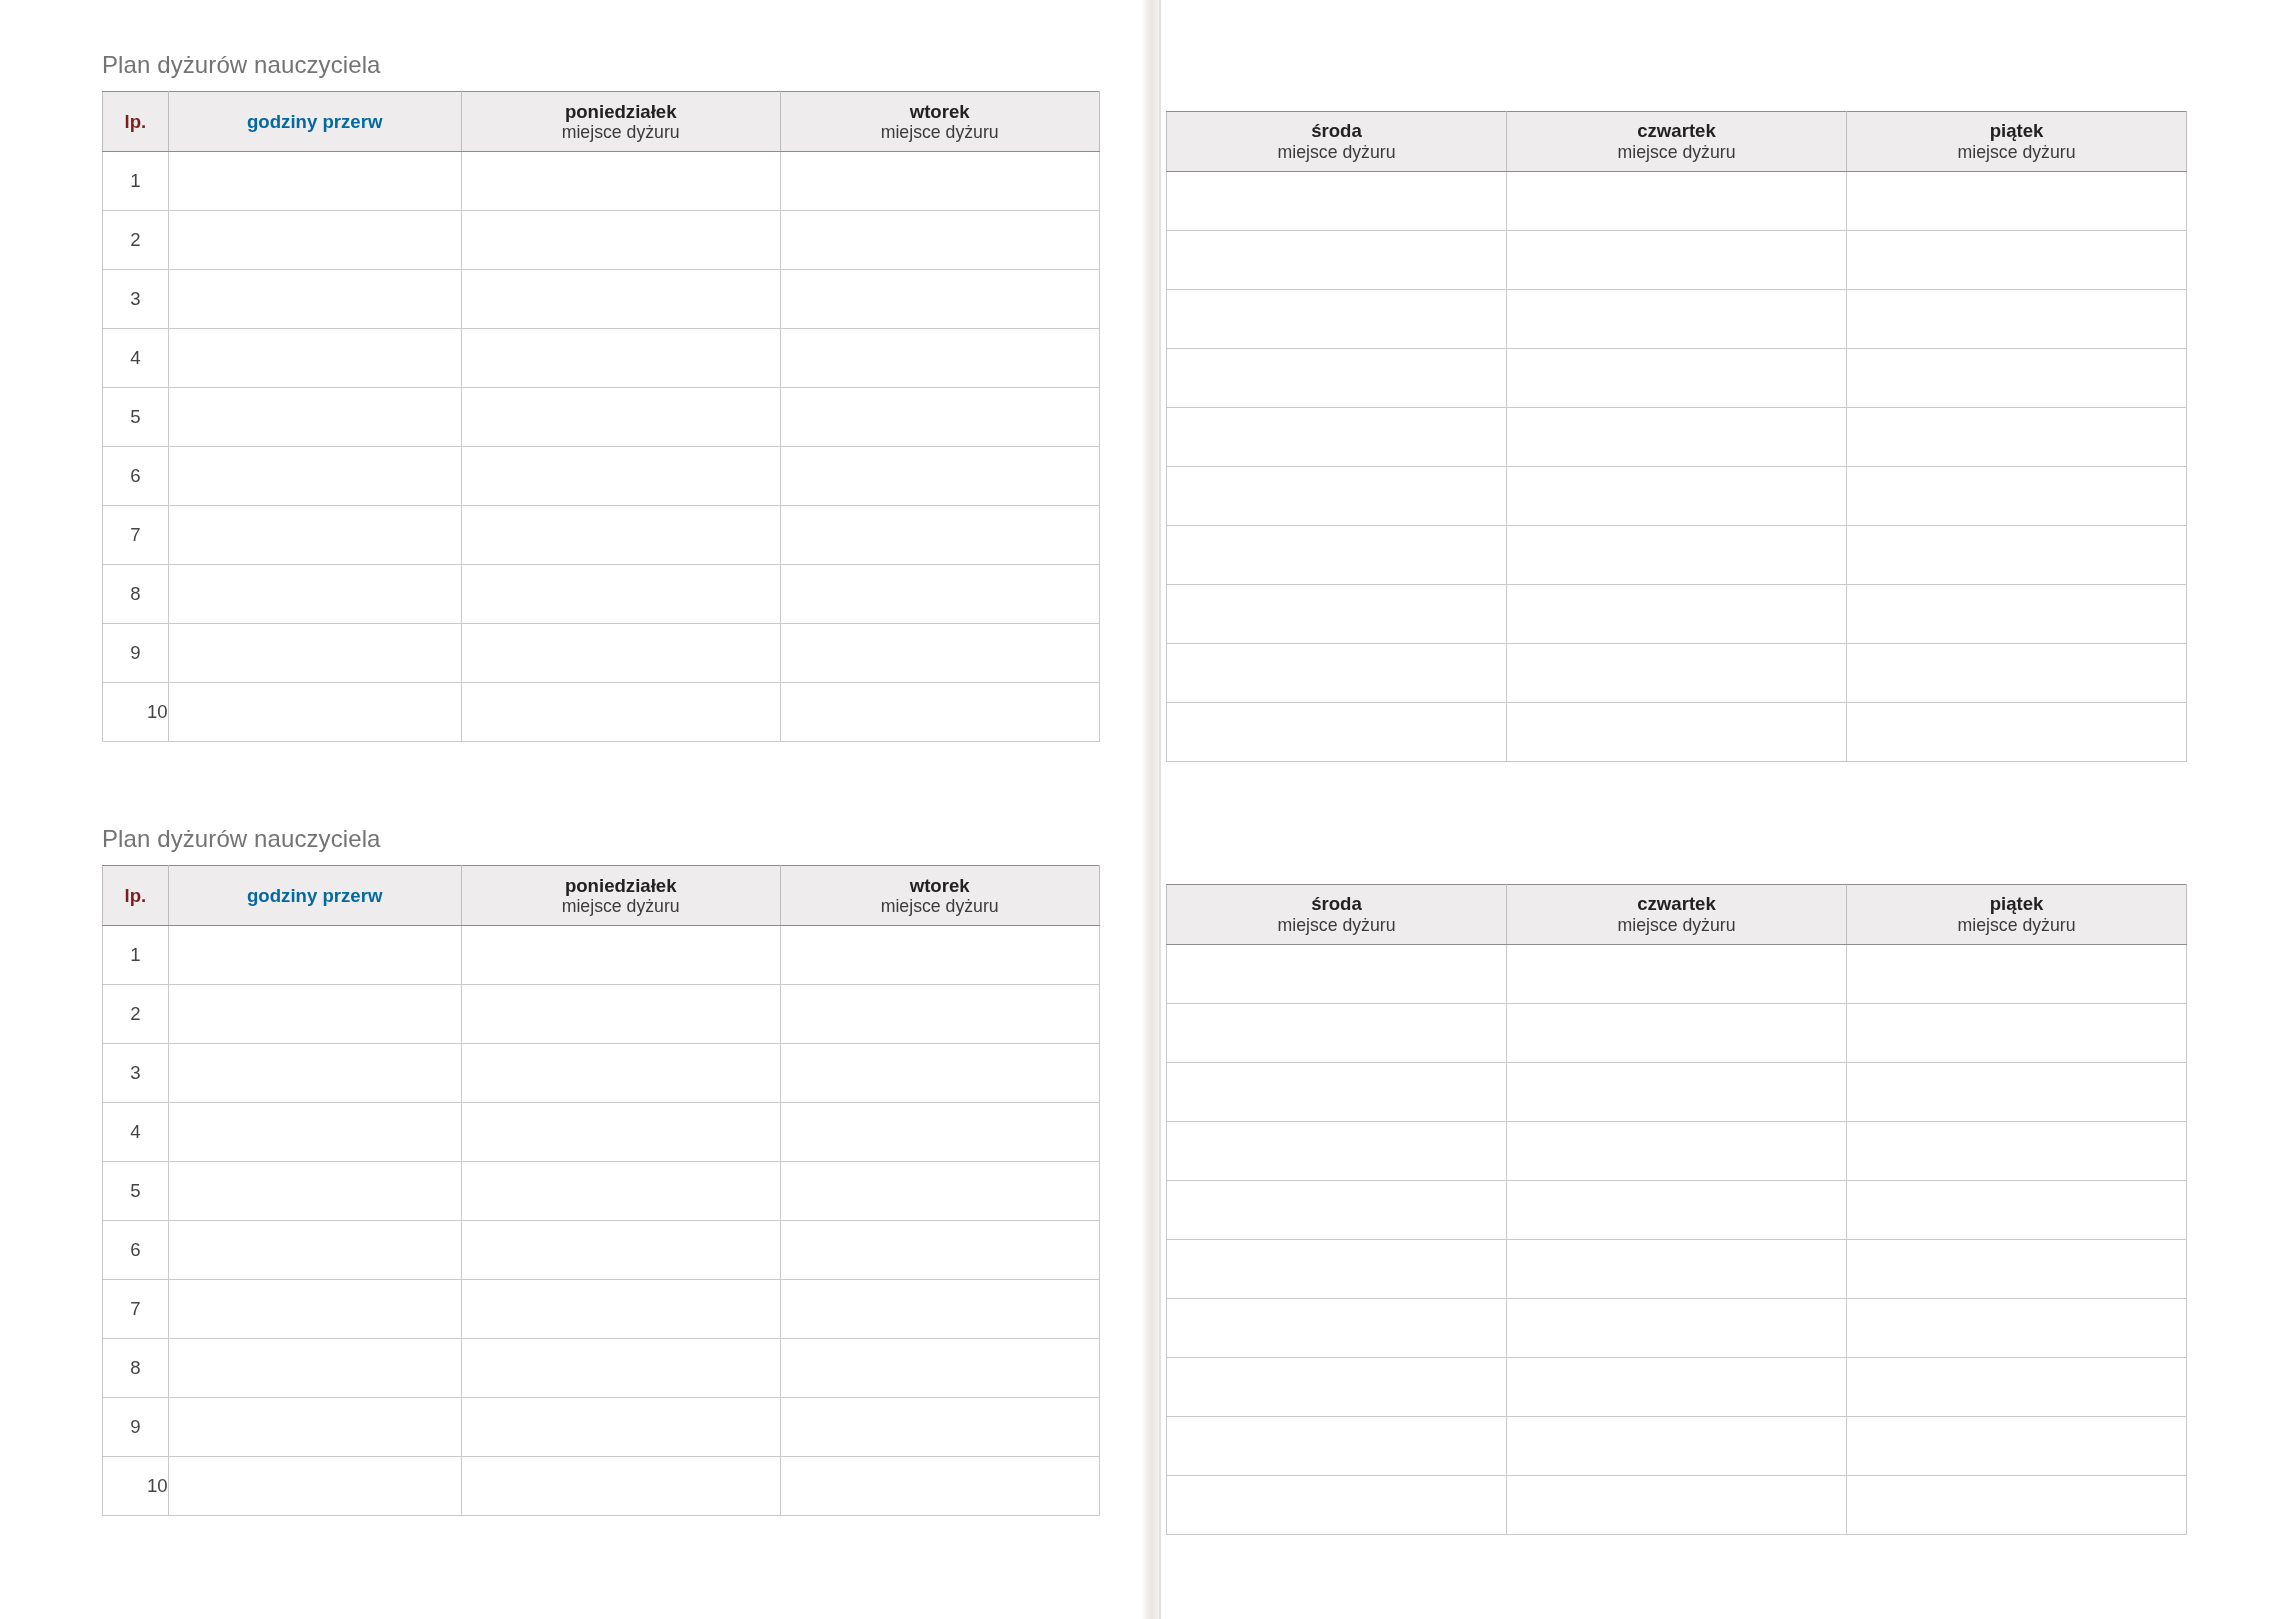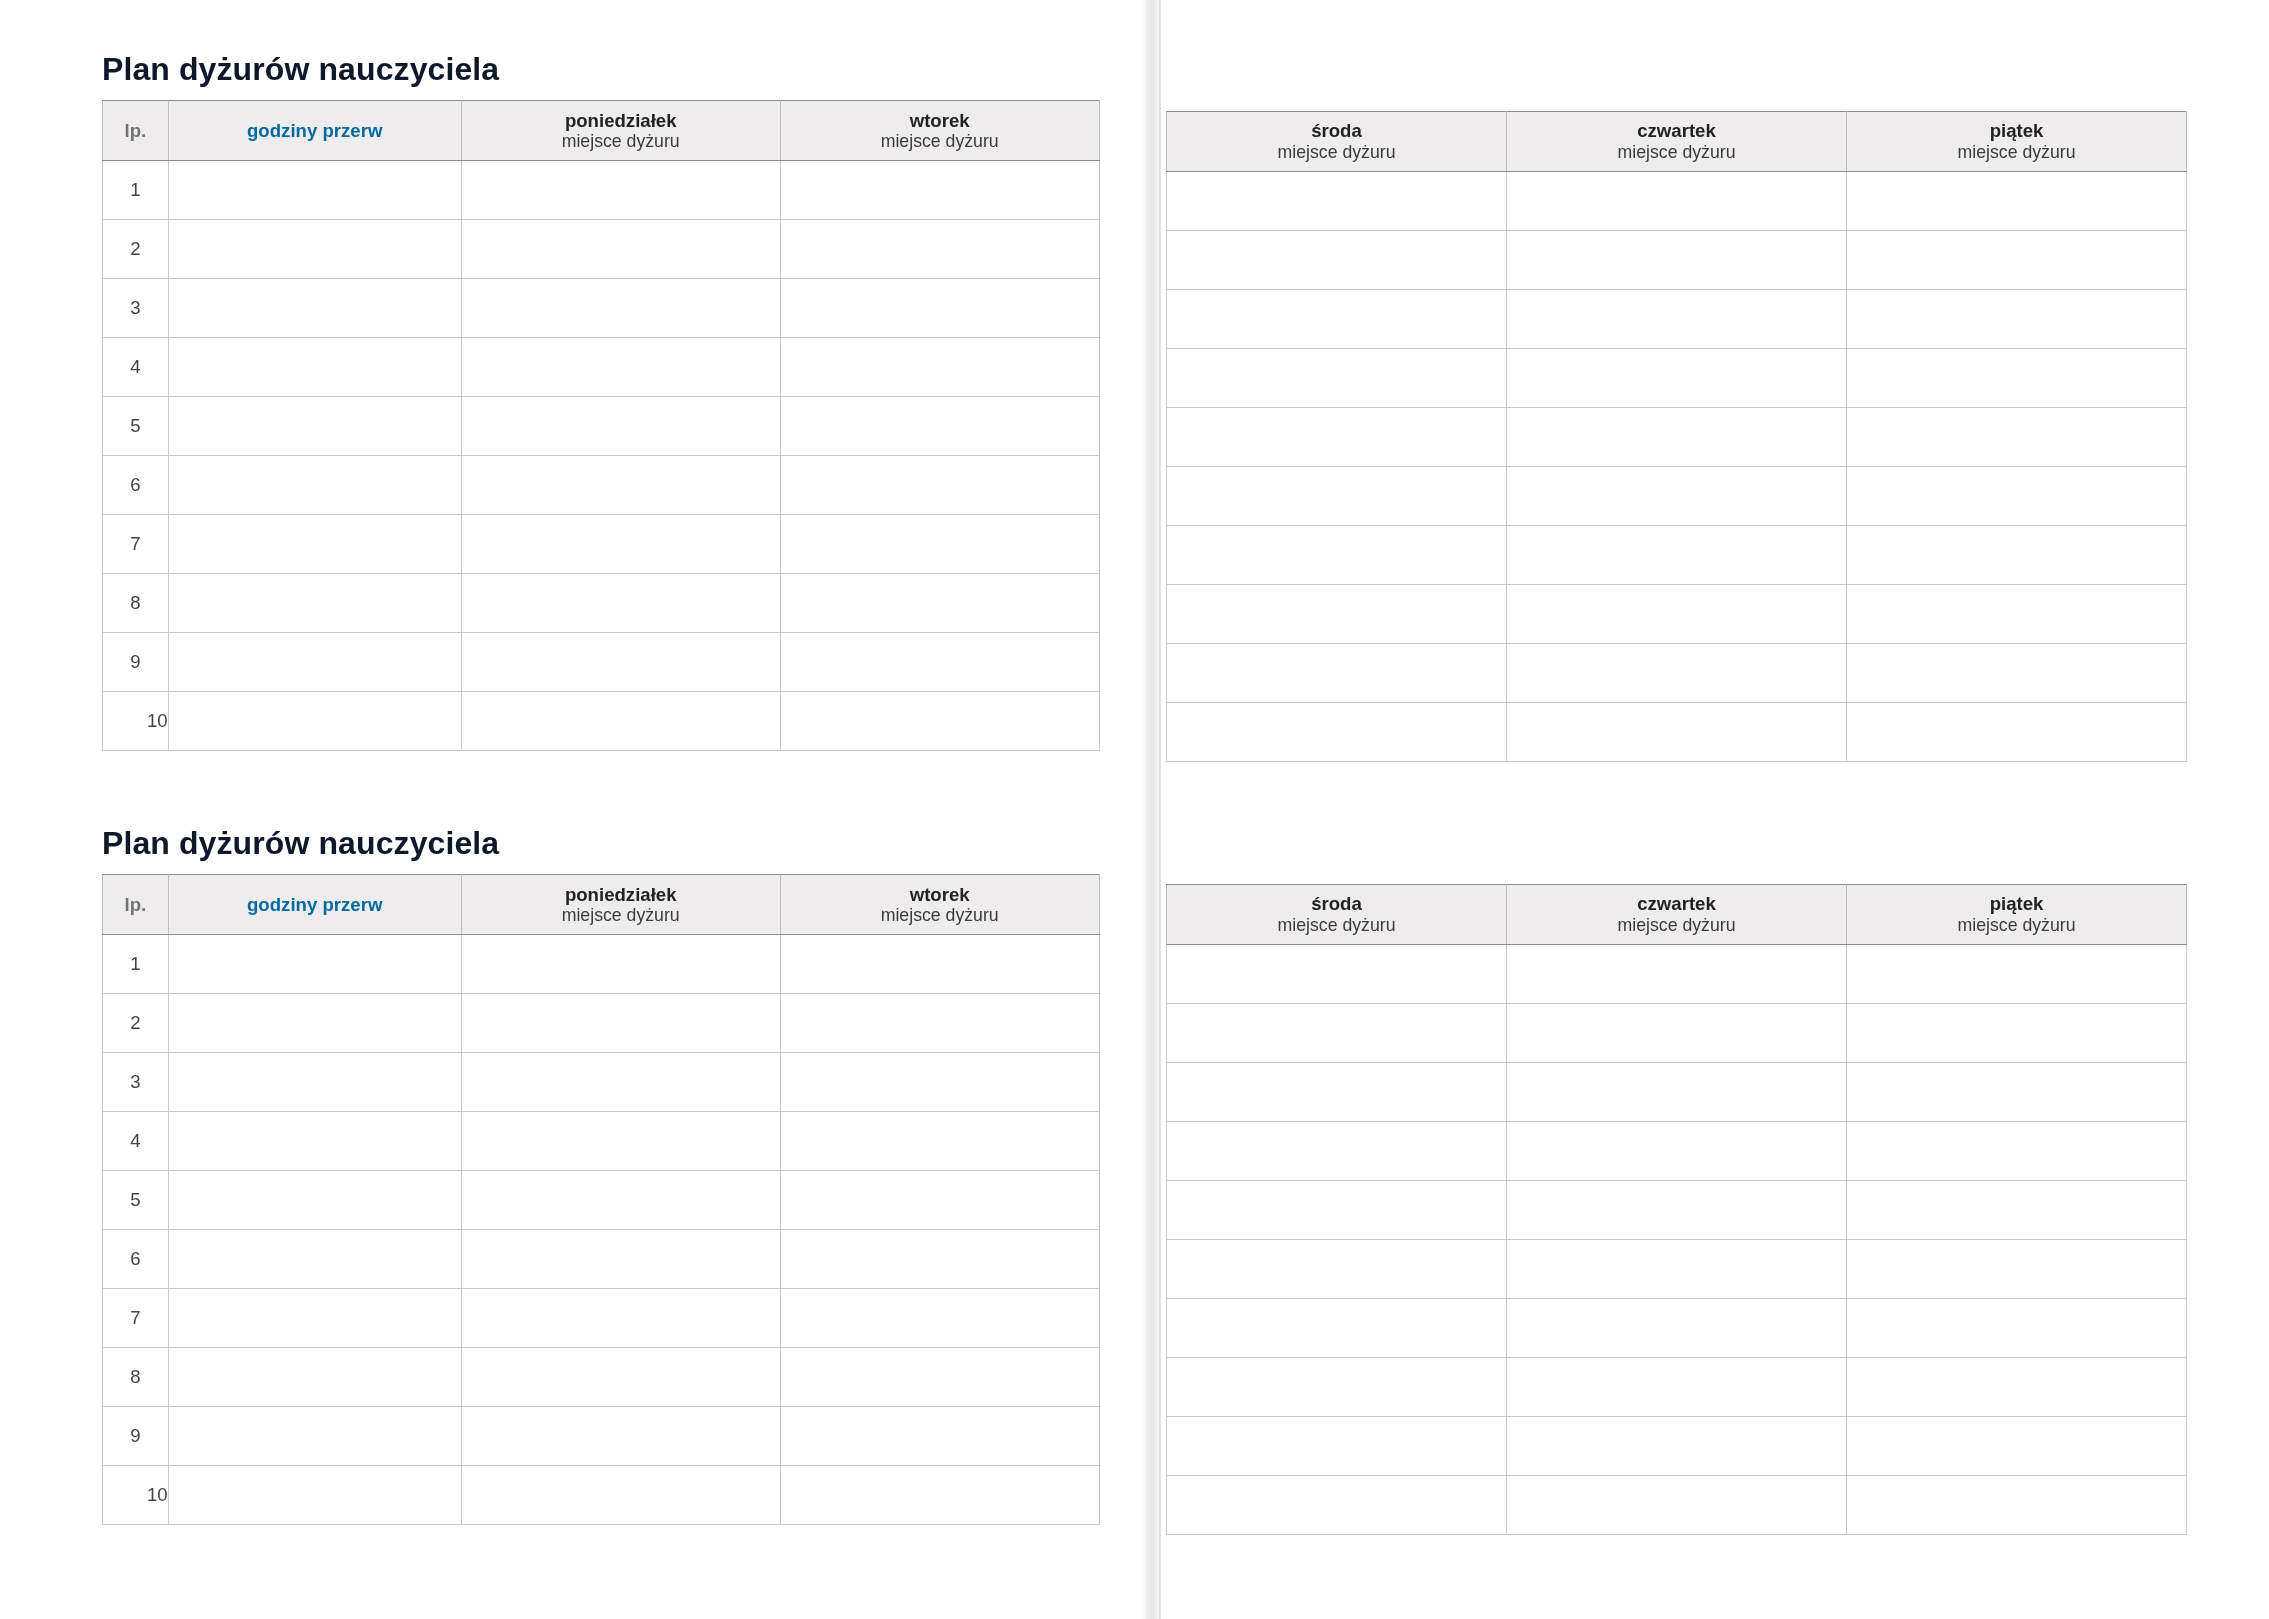--- a/index.html
+++ b/index.html
@@ -43,23 +43,23 @@
     position: absolute;
     top: 0;
     height: 1619px;
   }
   .leaf-left { left: 0; width: 1153px; }
   .leaf-right { left: 1095px; width: 1108px; }
 
   .block { position: absolute; }
 
   .block-title {
-    color: #0f172a;
-    font-size: 32px;
-    font-weight: 700;
+    color: #737373;
+    font-size: 24px;
+    font-weight: 400;
     letter-spacing: 0.1px;
     margin: 0 0 12.4px 0;
     white-space: nowrap;
   }
 
   table.duty {
     border-collapse: collapse;
     table-layout: fixed;
   }
   table.duty td, table.duty th {
@@ -87,21 +87,21 @@
     display: block;
     font-size: 17.7px;
     font-weight: 400;
     color: #3b3b3b;
     line-height: 1.2;
   }
   .hdr.single {
     font-size: 18.6px;
     color: #0369a1;
   }
-  .hdr.lp { font-size: 18.6px; color: #737373; }
+  .hdr.lp { font-size: 18.6px; color: #7f1d1d; }
 
   .rowcell { height: 59px; }
   .lpcell {
     width: 53px;
     text-align: center;
     font-size: 18.6px;
     color: #444;
     border-left: 0.9px solid #bdbdbd;
     border-right: 0.9px solid #bdbdbd;
   }

